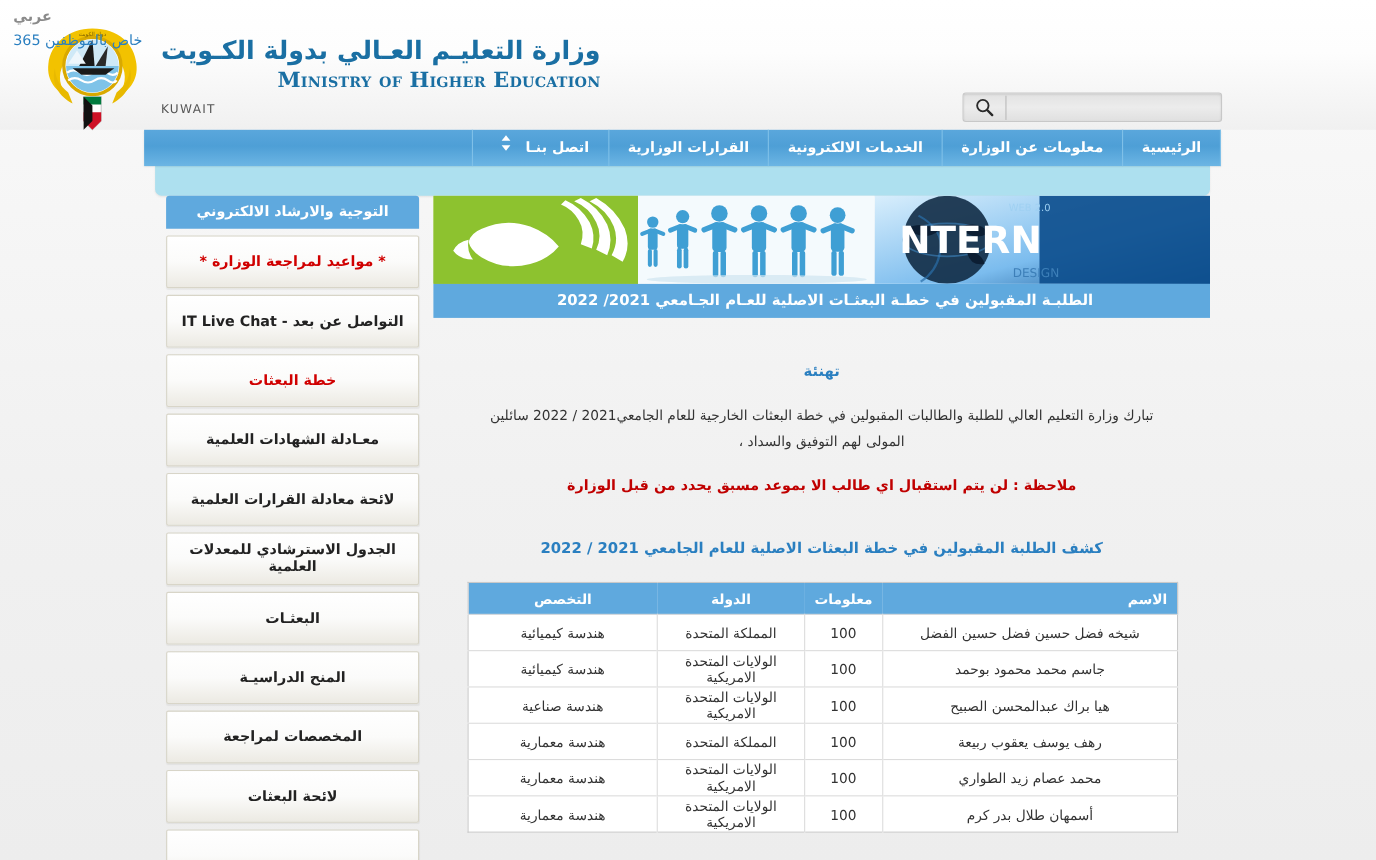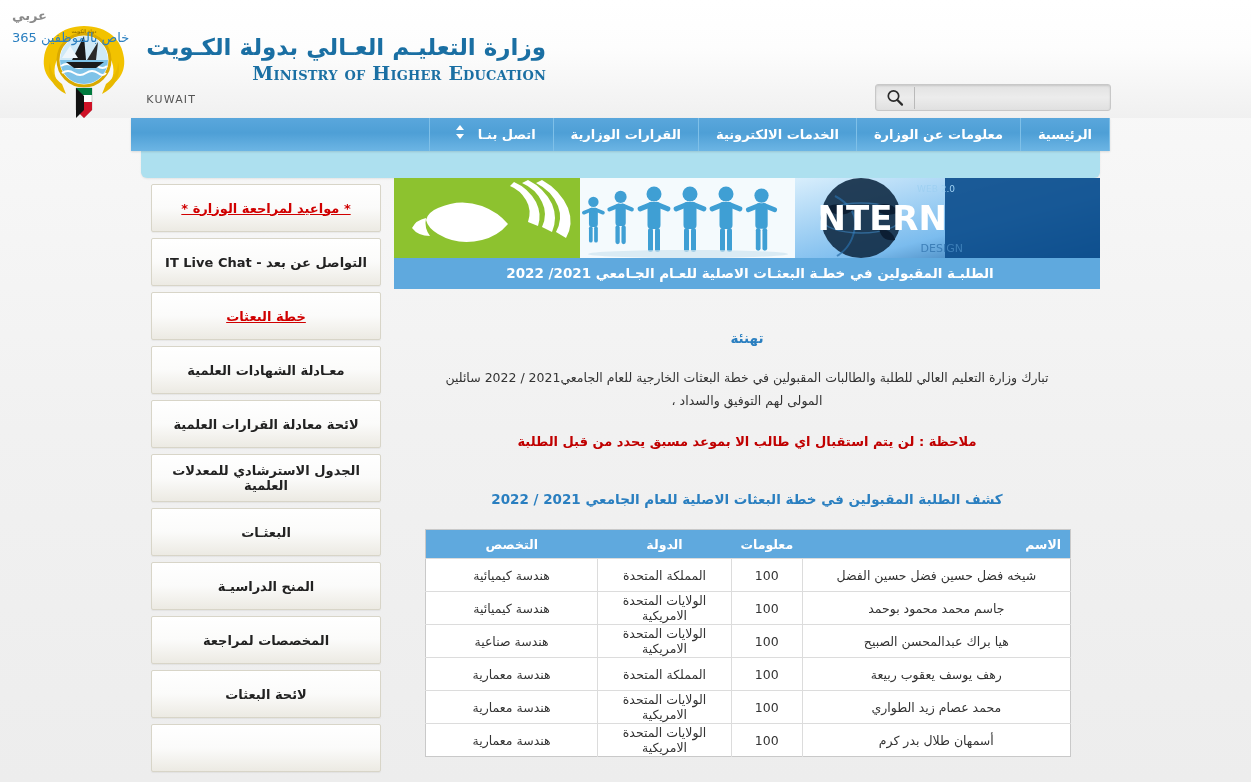--- a/index.html
+++ b/index.html
@@ -162,21 +162,21 @@
     height: 48px; margin-top: 6px;
     background: linear-gradient(180deg,#ffffff 0%,#fbfbfa 50%,#eceae3 100%);
     border: 1px solid #d8d5c8;
     border-radius: 2px;
     display: flex; align-items: center; justify-content: center;
     color: #222; font-size: 13px; font-weight: bold;
     text-align: center; cursor: pointer;
     box-shadow: 0 1px 1px rgba(0,0,0,.05);
     padding: 0 8px;
   }
-  .side-item.red { color: #d00000; text-decoration: underline; }
+  .side-item.red { color: #d00000; }
   .side-item.blank { }
 </style>
 </head>
 <body>
 
 <div id="page">
 
   <div class="header">
 
     <div class="logo-block">
@@ -345,21 +345,21 @@
               <path d="M44 30 q22 -10 44 -2 q16 6 26 18 q-10 12 -26 16 q-24 6 -44 -6 q-10 -6 -12 -14 q2 -8 12 -12 Z" fill="#ffffff"></path>
               <path d="M32 40 q-10 2 -14 10 q6 8 18 8 q-6 -8 -4 -18 Z" fill="#ffffff"></path>
             </svg>
           </div>
         </div>
         <div class="banner-caption">الطلبـة المقبولين في خطـة البعثـات الاصلية للعـام الجـامعي 2021/ 2022</div>
       </div>
 
       <div class="congrats-title">تهنئة</div>
       <div class="congrats-body">تبارك وزارة التعليم العالي للطلبة والطالبات المقبولين في خطة البعثات الخارجية للعام الجامعي2021 / 2022 سائلين المولى لهم التوفيق والسداد ،</div>
-      <div class="note">ملاحظة : لن يتم استقبال اي طالب الا بموعد مسبق يحدد من قبل الطلبة</div>
+      <div class="note">ملاحظة : لن يتم استقبال اي طالب الا بموعد مسبق يحدد من قبل الوزارة</div>
       <div class="table-title">كشف الطلبة المقبولين في خطة البعثات الاصلية للعام الجامعي 2021 / 2022</div>
 
       <table class="list">
         <thead>
           <tr>
             <th class="col-name name">الاسم</th>
             <th class="col-gpa">معلومات</th>
             <th class="col-country">الدولة</th>
             <th class="col-major">التخصص</th>
           </tr>
@@ -399,20 +399,21 @@
             <td class="name">أسمهان طلال بدر كرم</td>
             <td>100</td>
             <td>الولايات المتحدة الامريكية</td>
             <td class="maj">هندسة معمارية</td>
           </tr>
         </tbody>
       </table>
     </div>
 
     <div class="side-col">
+      <div class="side-header">التوجية والارشاد الالكتروني</div>
       <div class="side-item red">* مواعيد لمراجعة الوزارة *</div>
       <div class="side-item">التواصل عن بعد - IT Live Chat</div>
       <div class="side-item red">خطة البعثات</div>
       <div class="side-item">معـادلة الشهادات العلمية</div>
       <div class="side-item">لائحة معادلة القرارات العلمية</div>
       <div class="side-item">الجدول الاسترشادي للمعدلات العلمية</div>
       <div class="side-item">البعثـات</div>
       <div class="side-item">المنح الدراسيـة</div>
       <div class="side-item">المخصصات لمراجعة</div>
       <div class="side-item">لائحة البعثات</div>

